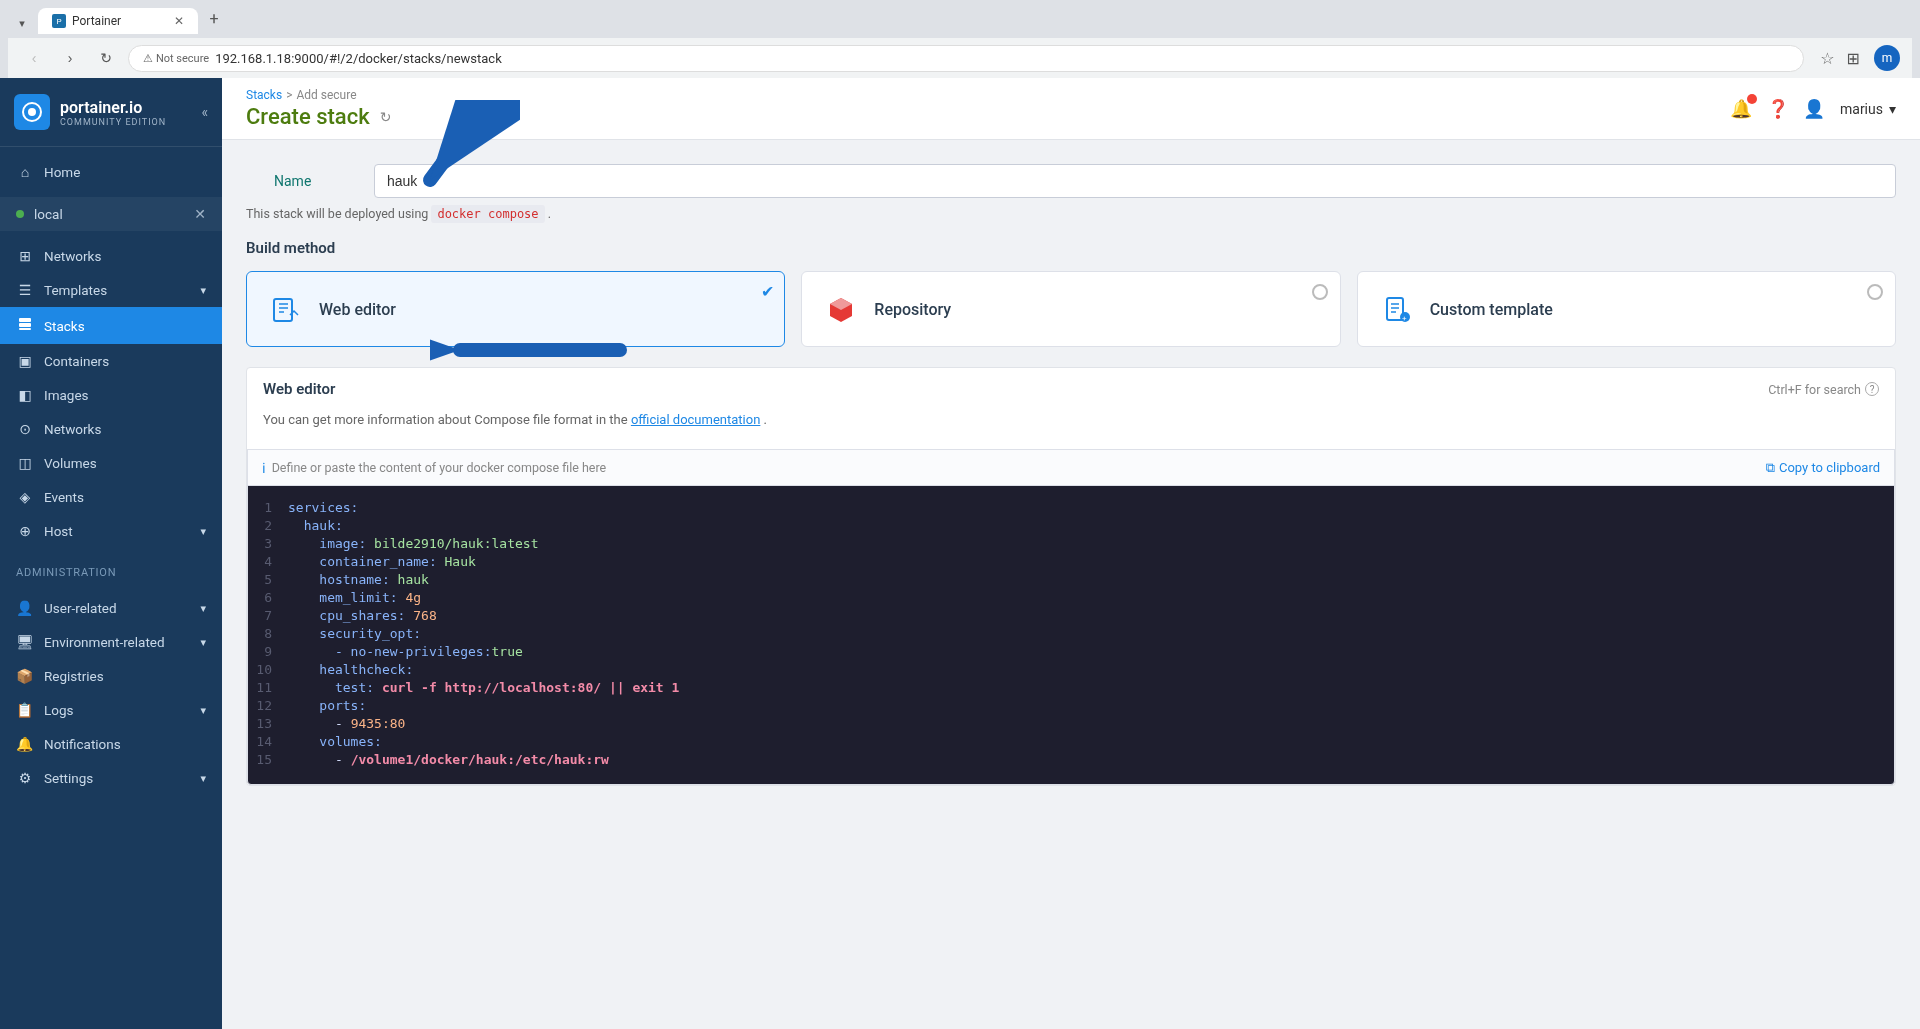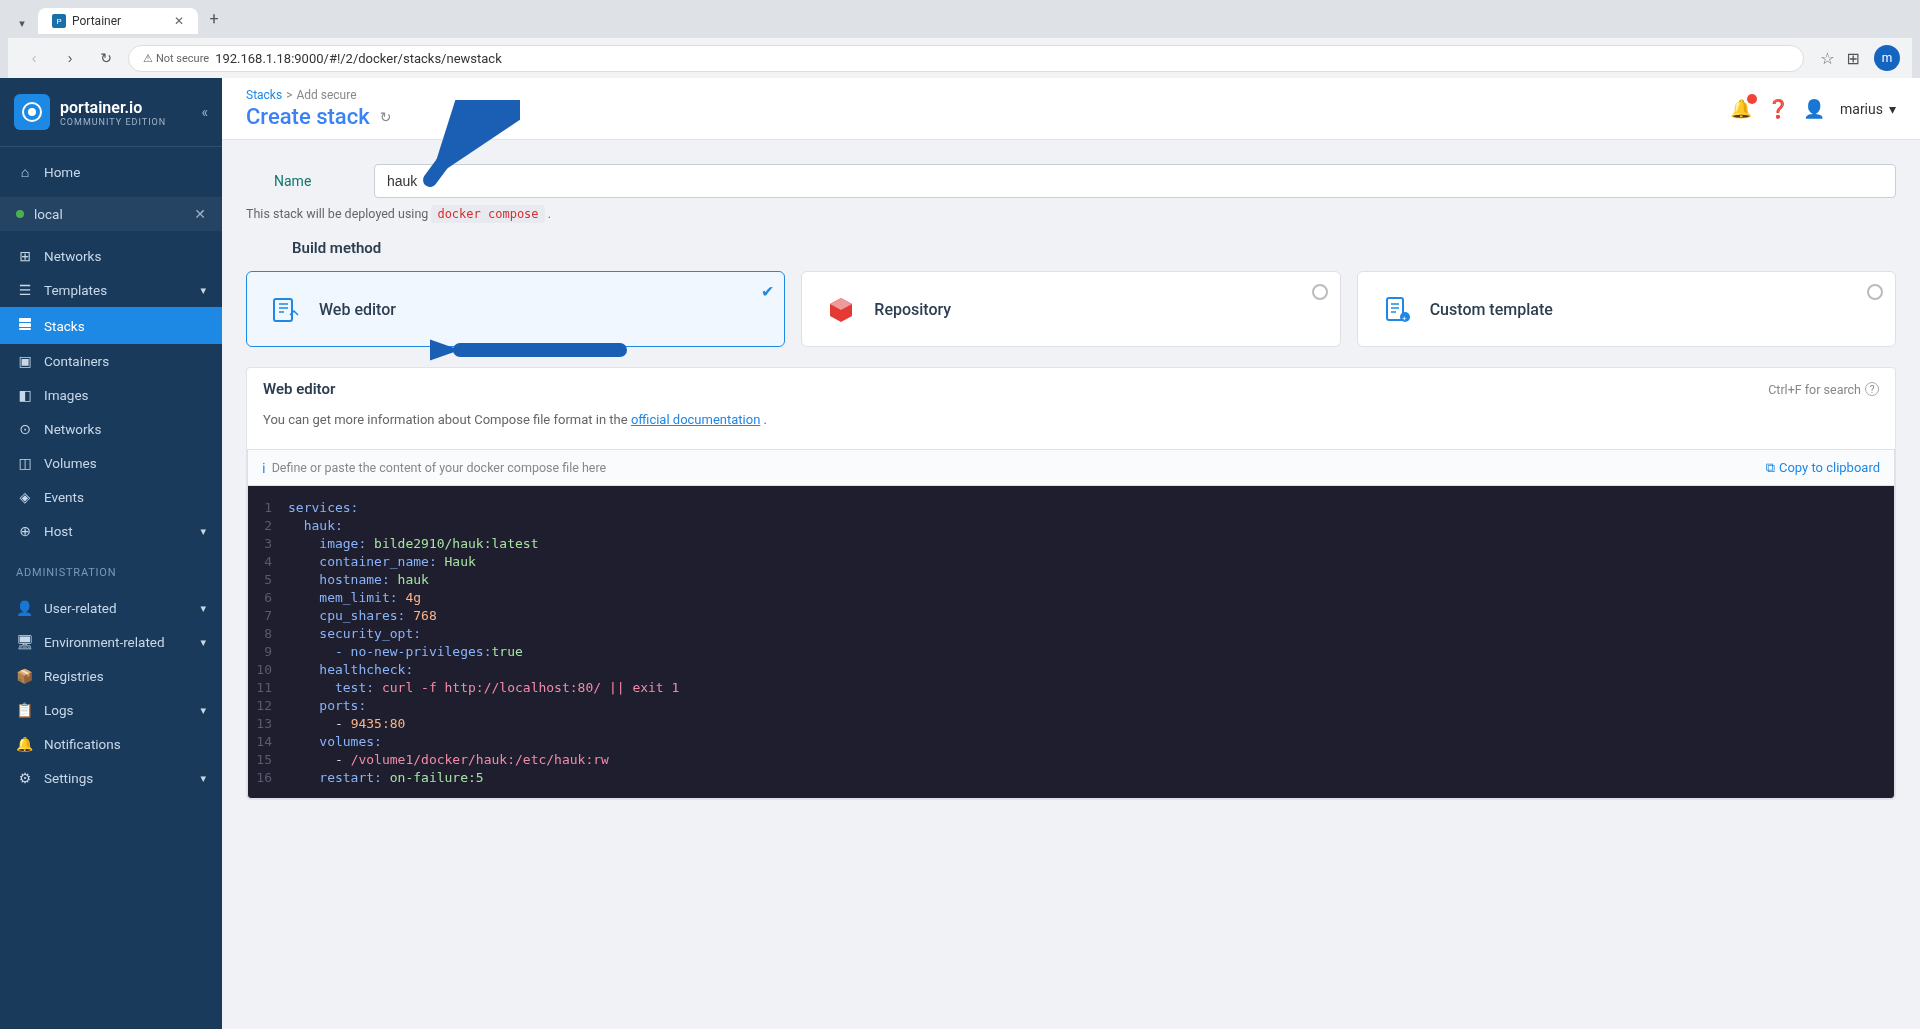--- a/index.html
+++ b/index.html
@@ -43,38 +43,38 @@
 
     .sidebar-admin-header { padding: 10px 16px 4px; font-size: 11px; color: #7a9ab8; text-transform: uppercase; letter-spacing: 0.8px; }
 
     
     .main { flex: 1; overflow-y: auto; background: #f0f2f5; }
     .topbar { background: #fff; padding: 10px 24px; display: flex; align-items: center; justify-content: space-between; border-bottom: 1px solid #e0e3e8; }
     .topbar-left { display: flex; flex-direction: column; gap: 2px; }
     .breadcrumb { font-size: 12px; color: #888; display: flex; align-items: center; gap: 4px; }
     .breadcrumb a { color: #1e88e5; text-decoration: none; }
     .page-title-row { display: flex; align-items: center; gap: 10px; }
-    .page-title { font-size: 22px; font-weight: 500; color: #3b82f6; }
+    .page-title { font-size: 22px; font-weight: 500; color: #4d7c0f; }
     .refresh-icon { color: #888; font-size: 14px; cursor: pointer; }
     .topbar-right { display: flex; align-items: center; gap: 14px; }
     .topbar-icon { color: #666; font-size: 18px; cursor: pointer; position: relative; }
     .notif-badge { position: absolute; top: -4px; right: -4px; width: 10px; height: 10px; background: #f44336; border-radius: 50%; }
     .user-menu { display: flex; align-items: center; gap: 6px; cursor: pointer; font-size: 14px; color: #333; }
 
     .content { padding: 24px; }
 
     
     .form-group { display: flex; align-items: center; gap: 20px; margin-bottom: 8px; }
     .form-label { font-size: 14px; color: #0f766e; width: 80px; margin-left: 28px; }
     .form-input { flex: 1; border: 1px solid #c8cdd8; border-radius: 4px; padding: 8px 12px; font-size: 14px; color: #333; outline: none; background: #fff; }
     .helper-text { font-size: 12.5px; color: #666; margin-bottom: 18px; }
     .helper-text code { background: #e8eaf0; padding: 2px 6px; border-radius: 3px; font-family: monospace; font-size: 12px; color: #d32f2f; }
 
     
-    .section-title { font-size: 15px; font-weight: 600; color: #2c3e50; margin-bottom: 14px; margin-left: 46px; }
+    .section-title { font-size: 15px; font-weight: 600; color: #2c3e50; margin-bottom: 14px; }
     .build-methods { display: flex; gap: 16px; margin-bottom: 20px; }
     .build-method-card { flex: 1; border: 1px solid #dde0e8; border-radius: 6px; padding: 18px 20px; display: flex; align-items: center; gap: 14px; cursor: pointer; background: #fff; position: relative; }
     .build-method-card.selected { border-color: #1e88e5; background: #f0f7ff; }
     .method-radio { position: absolute; top: 12px; right: 12px; width: 16px; height: 16px; border-radius: 50%; border: 2px solid #bbb; display: flex; align-items: center; justify-content: center; }
     .check-blue { position: absolute; top: 10px; right: 10px; color: #1e88e5; font-size: 16px; }
     .method-icon { width: 38px; height: 38px; display: flex; align-items: center; justify-content: center; font-size: 22px; }
     .method-icon-web { color: #1e88e5; }
     .method-icon-upload { color: #1e88e5; }
     .method-icon-repo { color: #e53935; }
     .method-icon-custom { color: #1e88e5; }
@@ -87,21 +87,21 @@
     .editor-info a { color: #1e88e5; }
     .define-hint { font-size: 12.5px; color: #888; padding: 8px 14px; background: #fafbfd; border: 1px solid #dde0e8; border-bottom: none; display: flex; align-items: center; gap: 6px; }
     .define-hint-icon { color: #1e88e5; font-size: 14px; }
 
     .code-editor { background: #1e1e2e; border: 1px solid #dde0e8; border-radius: 0 0 4px 4px; padding: 12px 0; font-family: 'Consolas', 'Monaco', monospace; font-size: 13px; color: #cdd6f4; overflow: hidden; min-height: 300px; }
     .code-line { display: flex; padding: 1.5px 0; }
     .line-num { width: 40px; text-align: right; padding-right: 16px; color: #585b70; user-select: none; flex-shrink: 0; }
     .line-code { flex: 1; white-space: pre; }
     .c-key { color: #89b4fa; }
     .c-val { color: #a6e3a1; }
-    .c-str { color: #f38ba8; }
+    .c-str { color: #f38ba8; font-weight: bold; }
     .c-num { color: #fab387; }
 
     
     ::-webkit-scrollbar { width: 6px; }
     ::-webkit-scrollbar-track { background: transparent; }
     ::-webkit-scrollbar-thumb { background: #ccc; border-radius: 3px; }
   </style>
 </head>
 <body>
 
@@ -407,24 +407,20 @@
               <span class="line-code">      - <span class="c-num">9435:80</span></span>
             </div>
             <div class="code-line">
               <span class="line-num">14</span>
               <span class="line-code"><span class="c-key">    volumes:</span></span>
             </div>
             <div class="code-line">
               <span class="line-num">15</span>
               <span class="line-code">      - <span class="c-str">/volume1/docker/hauk:/etc/hauk:rw</span></span>
             </div>
-            <div class="code-line">
-              <span class="line-num">16</span>
-              <span class="line-code"><span class="c-key">    restart: </span><span class="c-val">on-failure:5</span></span>
-            </div>
           </div>
       </div>
     </div>
   </div>
 </div>
 
 <svg style="position:fixed;top:100px;left:360px;width:160px;height:120px;pointer-events:none;z-index:999;" viewBox="0 0 160 120">
   <defs>
     <marker id="arrowhead1" markerWidth="10" markerHeight="7" refX="10" refY="3.5" orient="auto">
       <polygon points="0 0, 10 3.5, 0 7" fill="#1a5fb4"></polygon>

